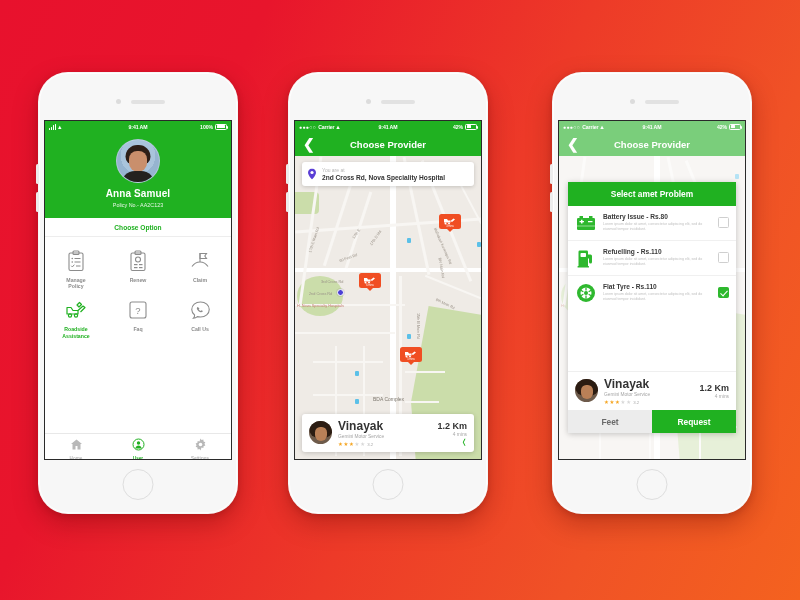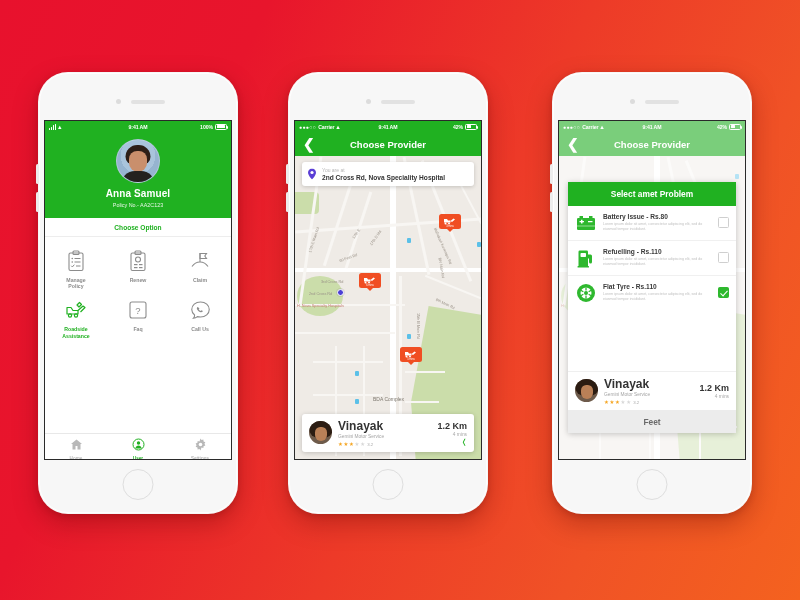--- a/index.html
+++ b/index.html
@@ -579,17 +579,18 @@
             </div>
           </div>
           <div class="pright">
             <div class="pkm">1.2 Km</div>
             <div class="pmin">4 mins</div>
           </div>
         </div>
 
         <div class="btns">
           <div class="btn back">Feet</div>
+          <div class="btn req">Request</div>
         </div>
       </div>
     </div>
   </div>
 </div>
 
 </body></html>

